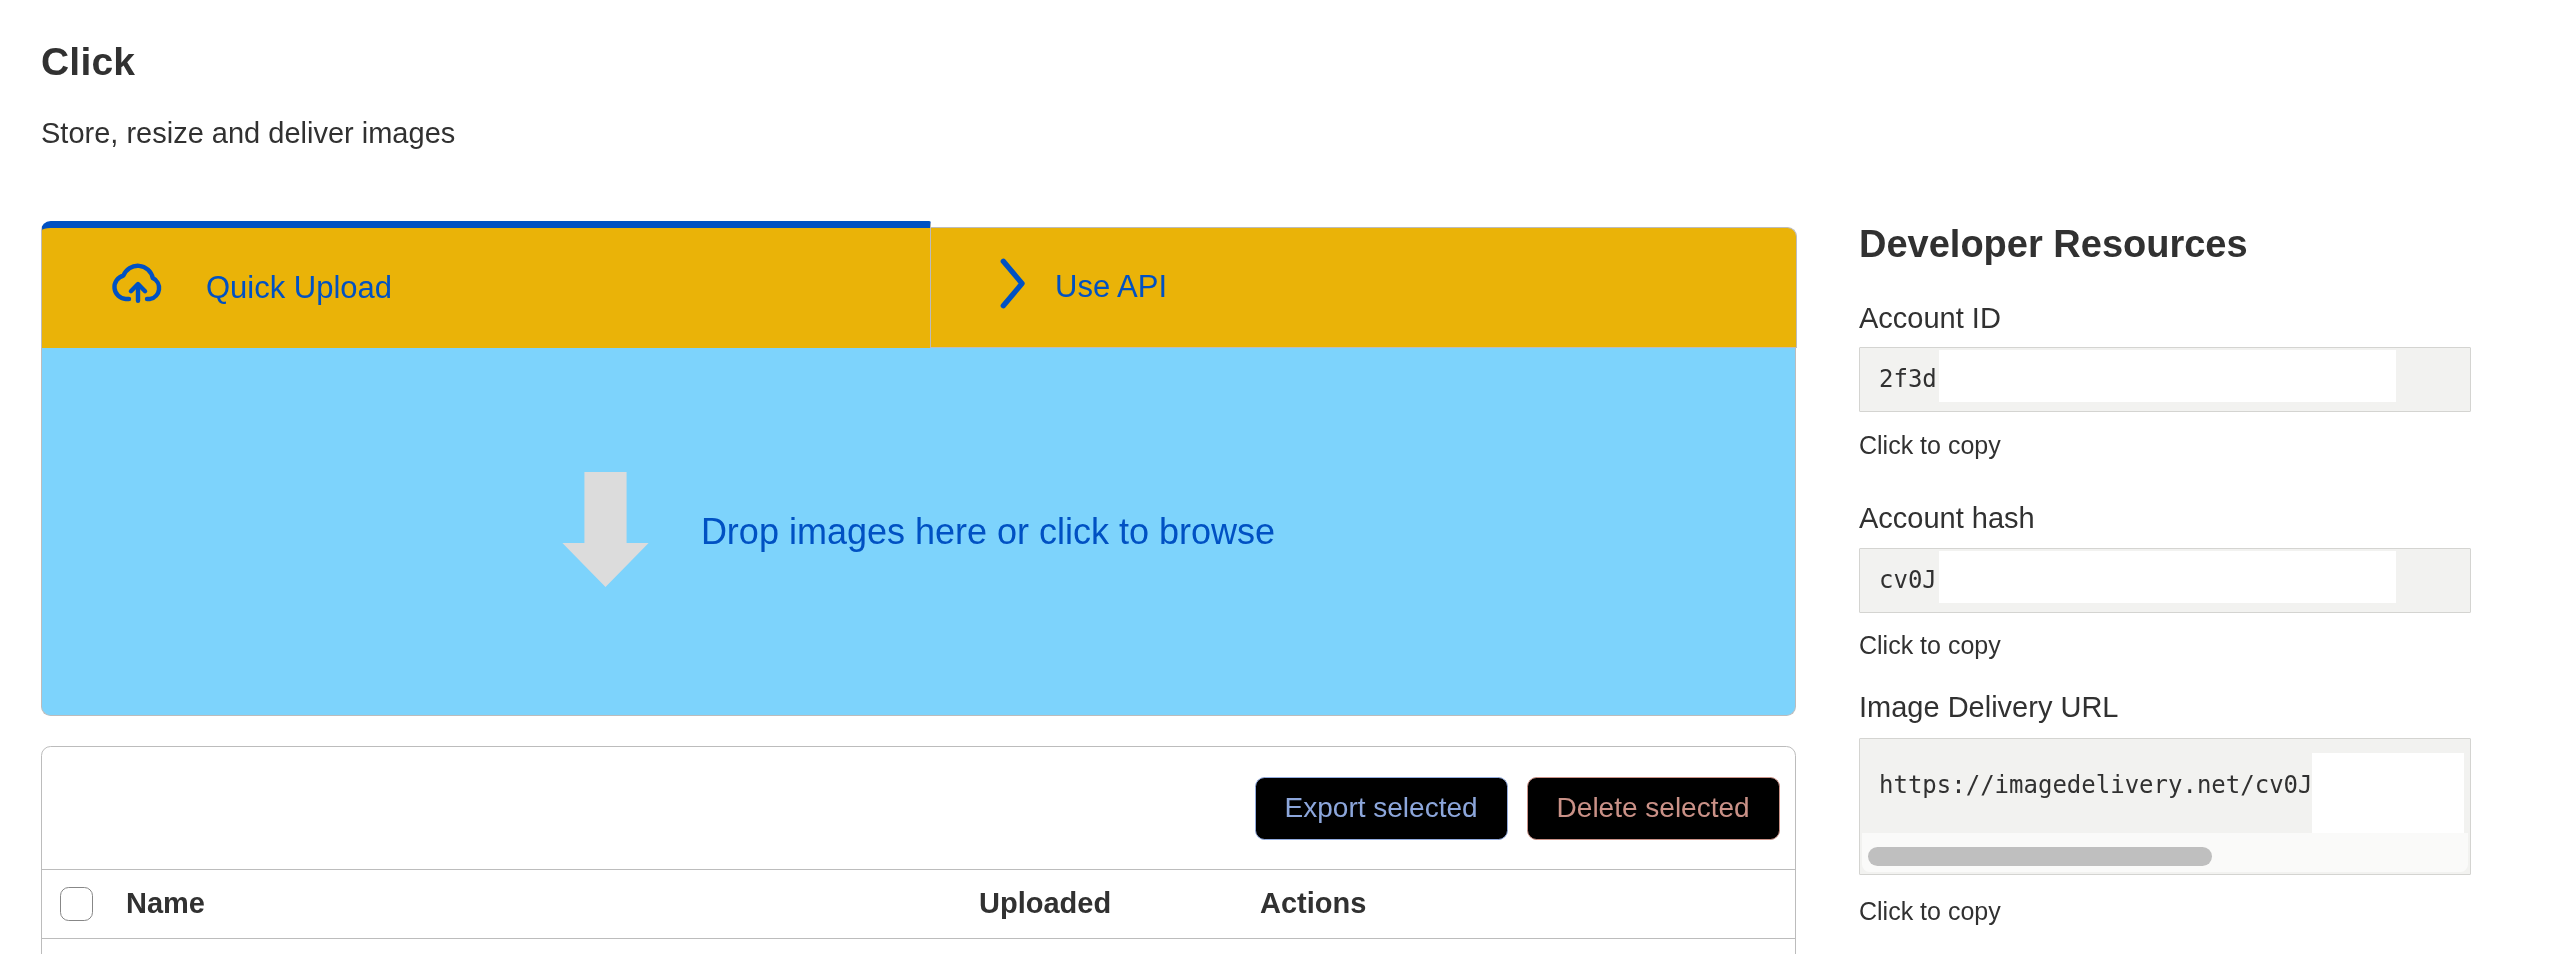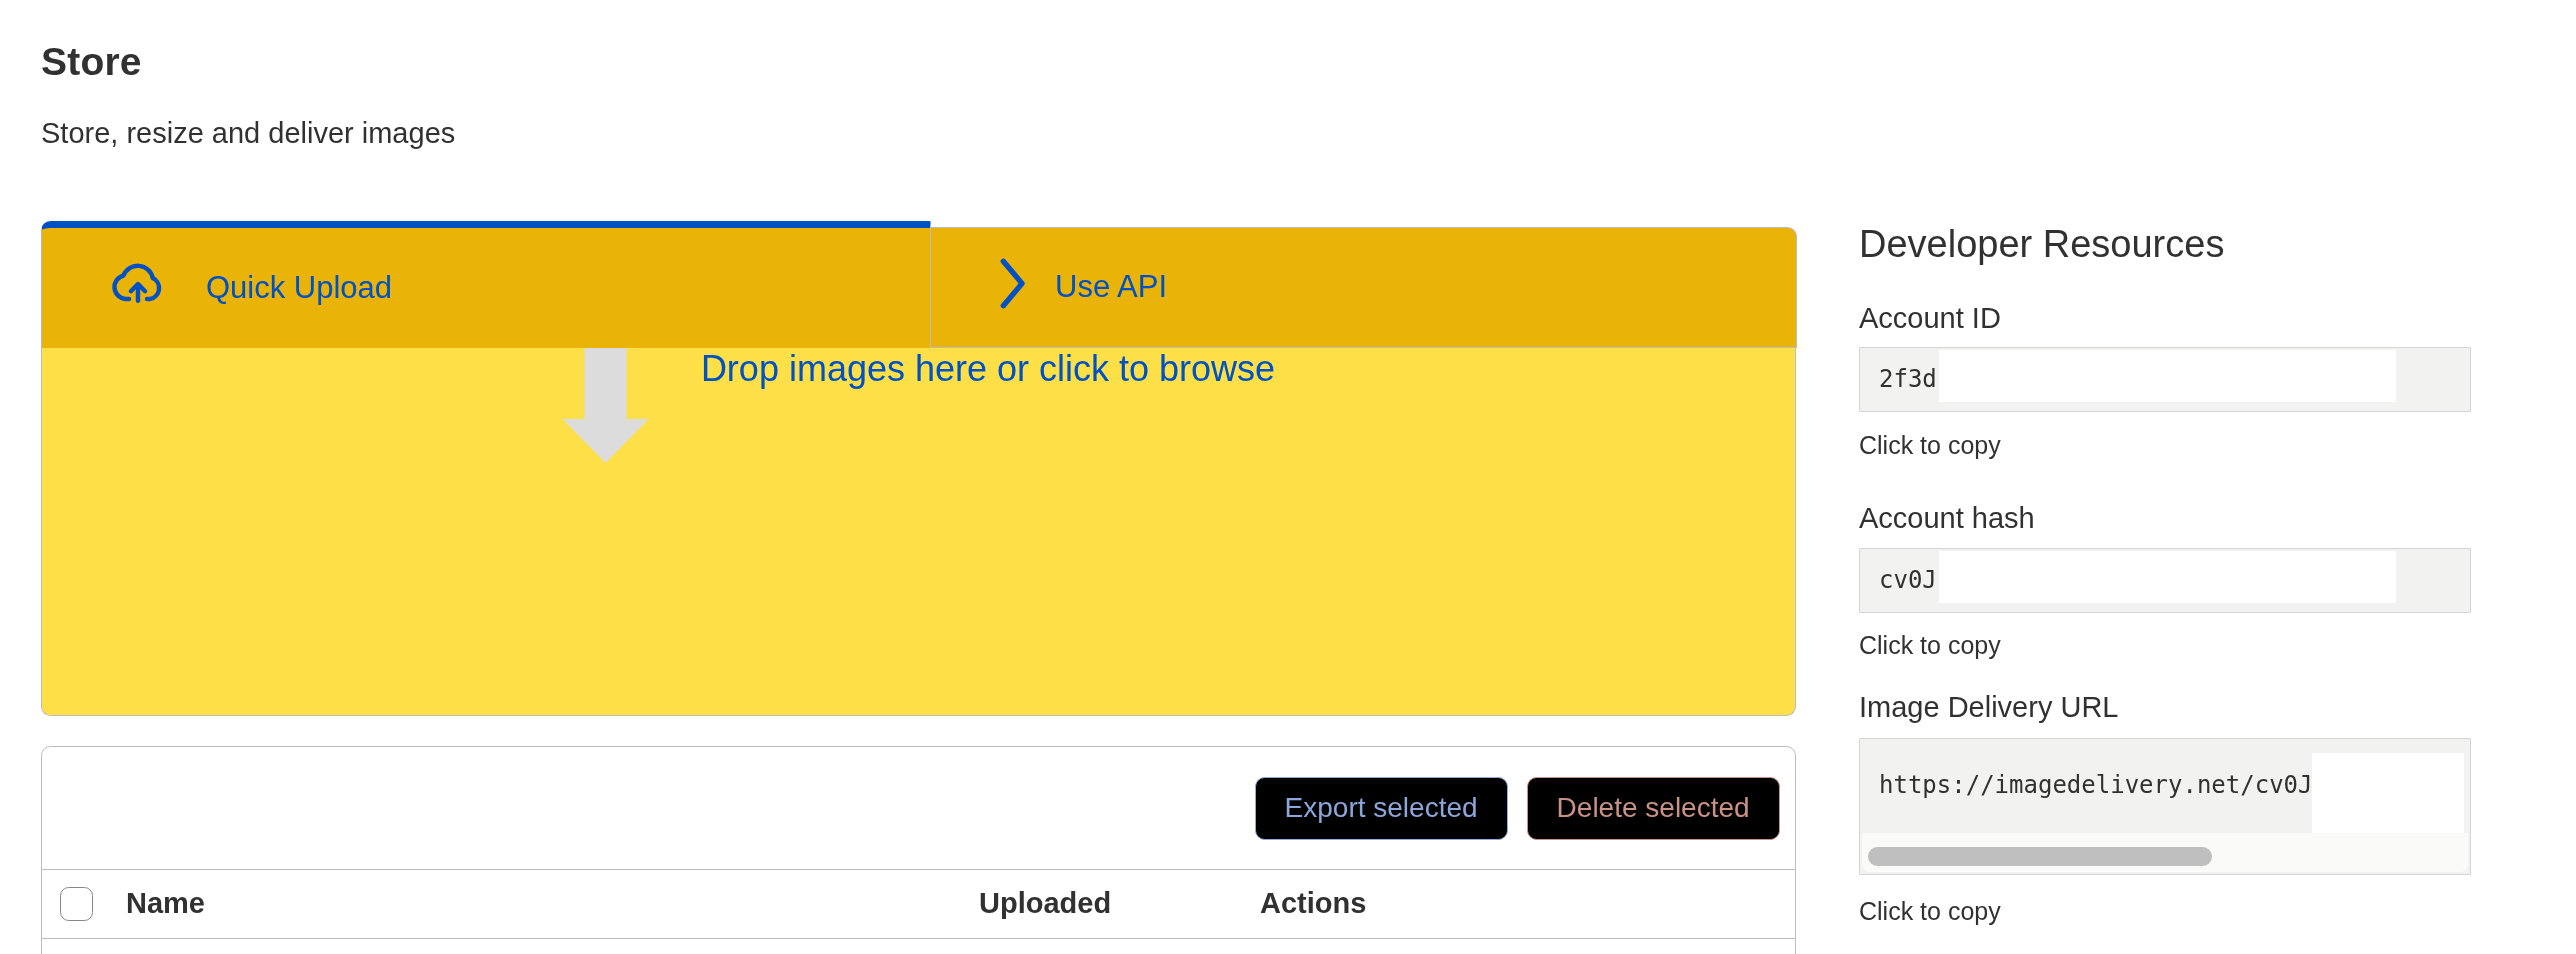--- a/index.html
+++ b/index.html
@@ -24,22 +24,22 @@
     position:absolute; left:890px; top:5.8px; width:866px; height:121px;
     border-top:1.9px solid #bcbcbc; border-right:1.9px solid #bcbcbc; border-bottom:1.9px solid #bcbcbc;
     border-radius:0 9.6px 0 0; padding-left:65px; gap:23px;
   }
   .tab svg { flex:none; }
 
   
   .dropzone {
     position:absolute; left:41px; top:348px; width:1755px; height:368px;
     border-left:1.9px solid #bcbcbc; border-right:1.9px solid #bcbcbc; border-bottom:1.9px solid #bcbcbc;
-    border-radius:0 0 9.6px 9.6px; background:#fde047;
-    display:flex; justify-content:center; gap:52px; cursor:pointer;
+    border-radius:0 0 9.6px 9.6px; background:#7dd3fc;
+    display:flex; align-items:center; justify-content:center; gap:52px; cursor:pointer;
   }
   .dropzone-label { color:#0051c3; font-size:36px; }
 
   
   .panel {
     position:absolute; left:41px; top:746px; width:1755px; height:308px;
     border:1.9px solid #bcbcbc; border-radius:9.6px; background:#fff;
   }
   .panel-toolbar {
     height:123px; display:flex; align-items:center; justify-content:flex-end;
@@ -56,21 +56,21 @@
     position:absolute; left:18.3px; top:17.3px; width:33px; height:34px;
     border:1.9px solid #878787; border-radius:8.7px; background:#fff; cursor:pointer;
   }
   .th { position:absolute; top:0; line-height:67px; font-size:29px; font-weight:bold; }
   .th-name { left:84px; }
   .th-uploaded { left:937px; }
   .th-actions { left:1218px; }
 
   
   .sidebar { position:absolute; left:1859px; top:0; width:621px; height:954px; }
-  .sidebar-title { position:absolute; left:0; top:223px; font-size:38px; font-weight:normal; }
+  .sidebar-title { position:absolute; left:0; top:223px; font-size:38px; font-weight:bold; }
   .res-label { position:absolute; left:0; font-size:29px; }
   .res-hint { position:absolute; left:0; font-size:25px; cursor:pointer; }
   .field {
     position:absolute; left:0; width:612px; height:65px;
     background:#f2f2f0; border:1.9px solid #d4d4d1; border-radius:1px;
     font-family:"DejaVu Sans Mono", monospace; font-size:24px; color:#313131;
     overflow:hidden; cursor:pointer;
   }
   .field .value { display:block; line-height:62px; padding-left:19px; white-space:nowrap; }
   .redact { position:absolute; background:#fff; }
@@ -94,21 +94,21 @@
   .l-url { top:691px; }
   .h-account-id { top:431px; }
   .h-account-hash { top:631px; }
   .h-url { top:897px; }
 </style>
 </head>
 <body>
 
 <div id="app">
 
-  <div class="page-title">Store</div>
+  <div class="page-title">Click</div>
   <div class="page-subtitle">Store, resize and deliver images</div>
 
   <div class="tabs">
     <div class="tab tab-quick">
       <span>
         <svg width="62" height="46" viewBox="0 0 32 24" fill="none" stroke="#0051c3" stroke-width="2.3" stroke-linecap="round" stroke-linejoin="round">
           <path d="M11.3 19.8 H9.6 A6.2 6.2 0 0 1 8.4 7.6 A8 8 0 0 1 23.7 8.9 A5.8 5.8 0 0 1 22.4 19.8 H20.7"></path>
           <path d="M16 20.8 V12.6"></path>
           <path d="M12.3 15.8 L16 12 L19.7 15.8"></path>
         </svg>

